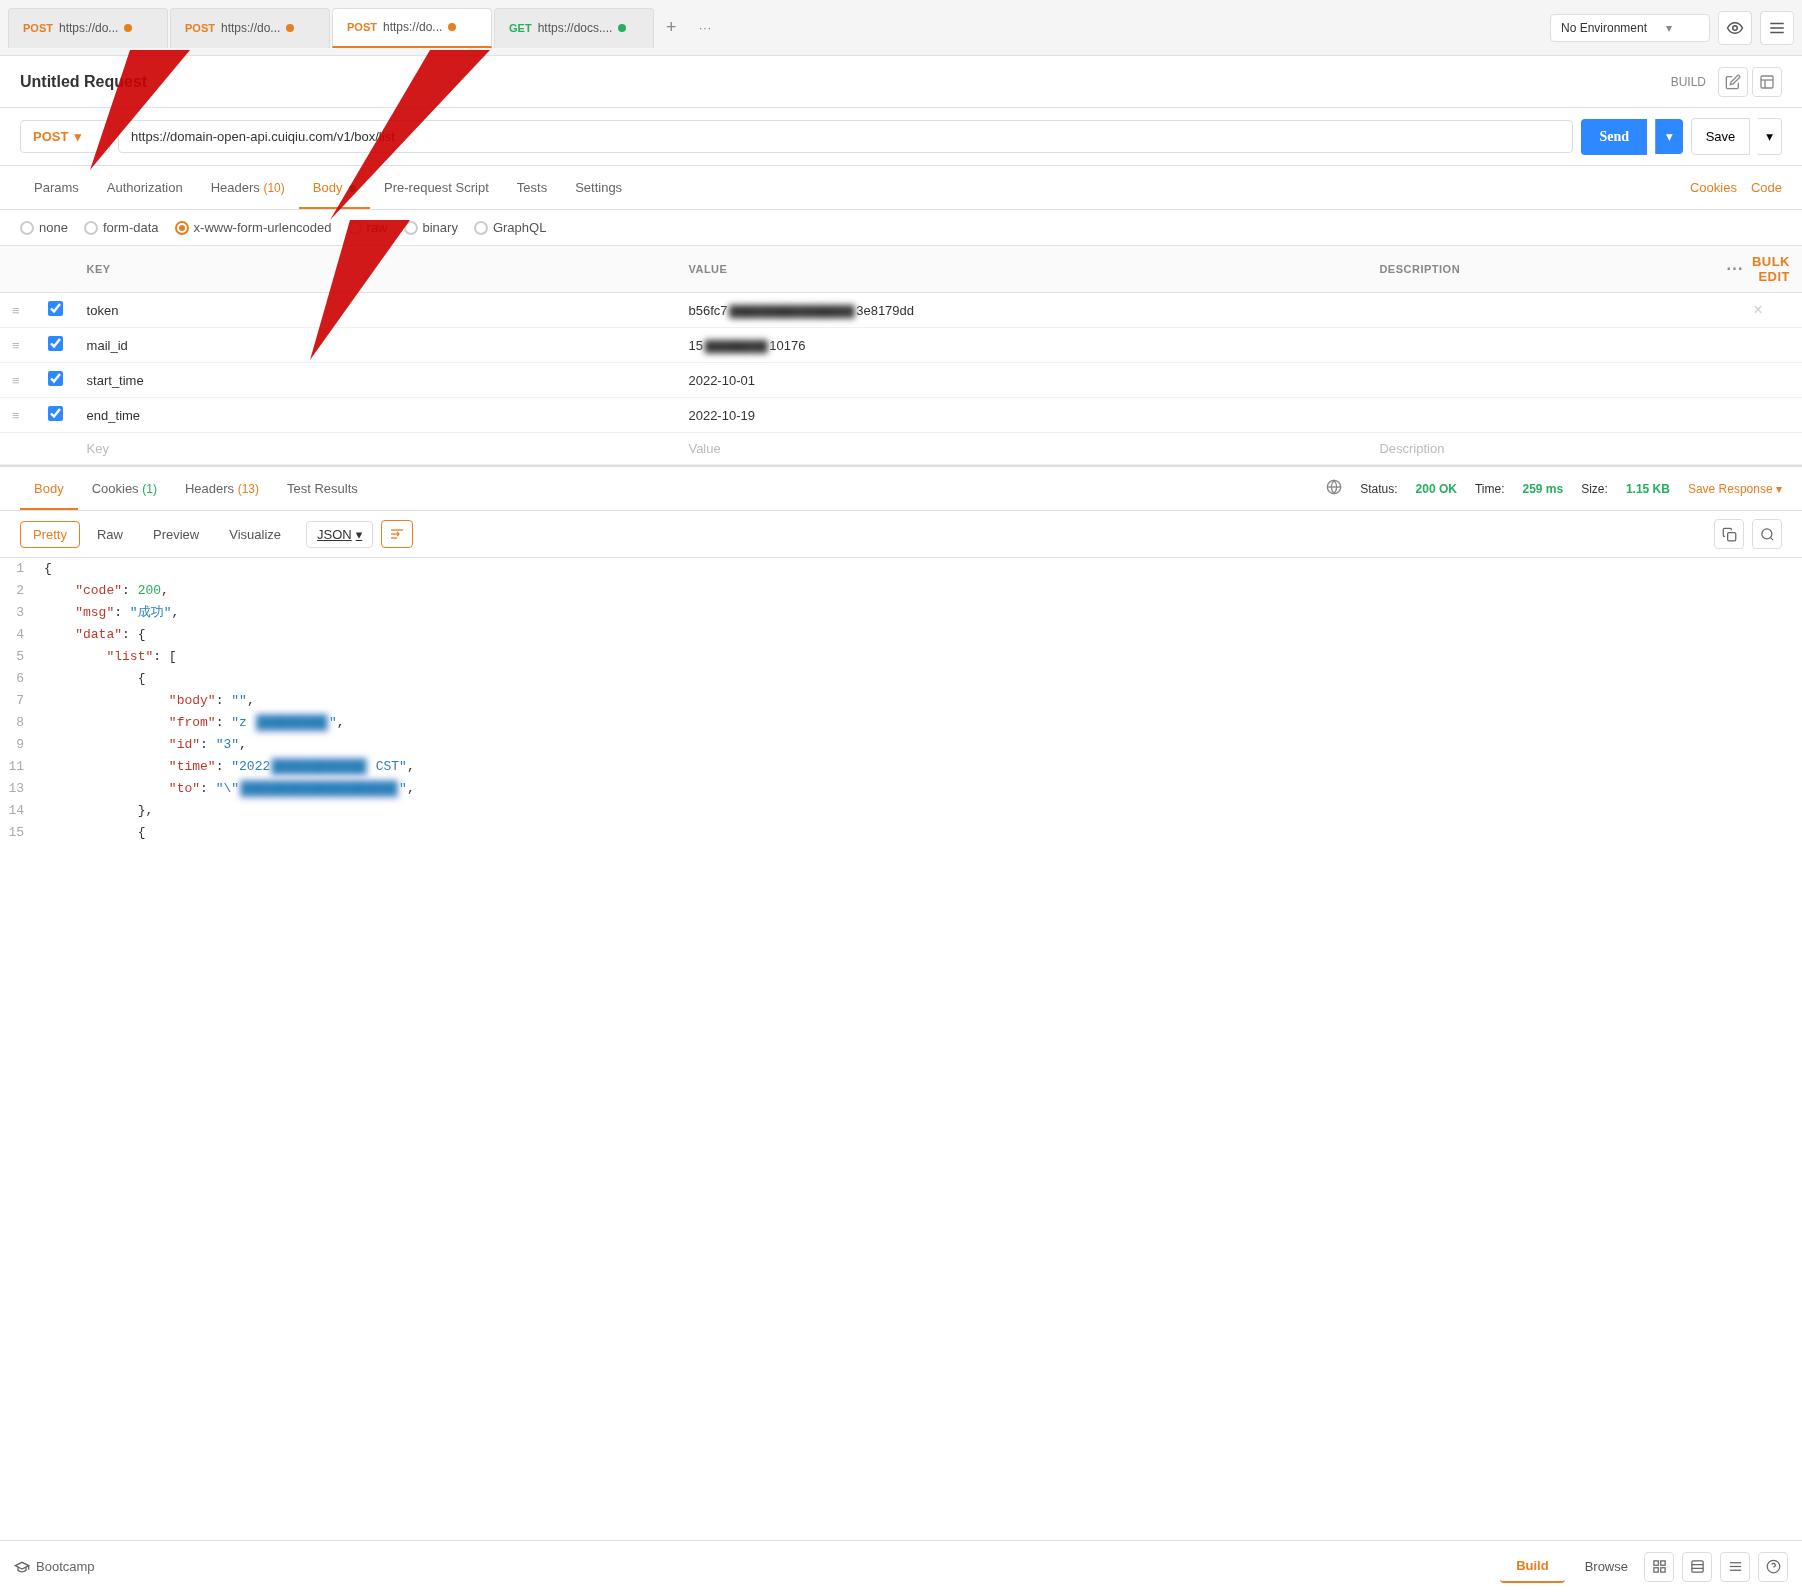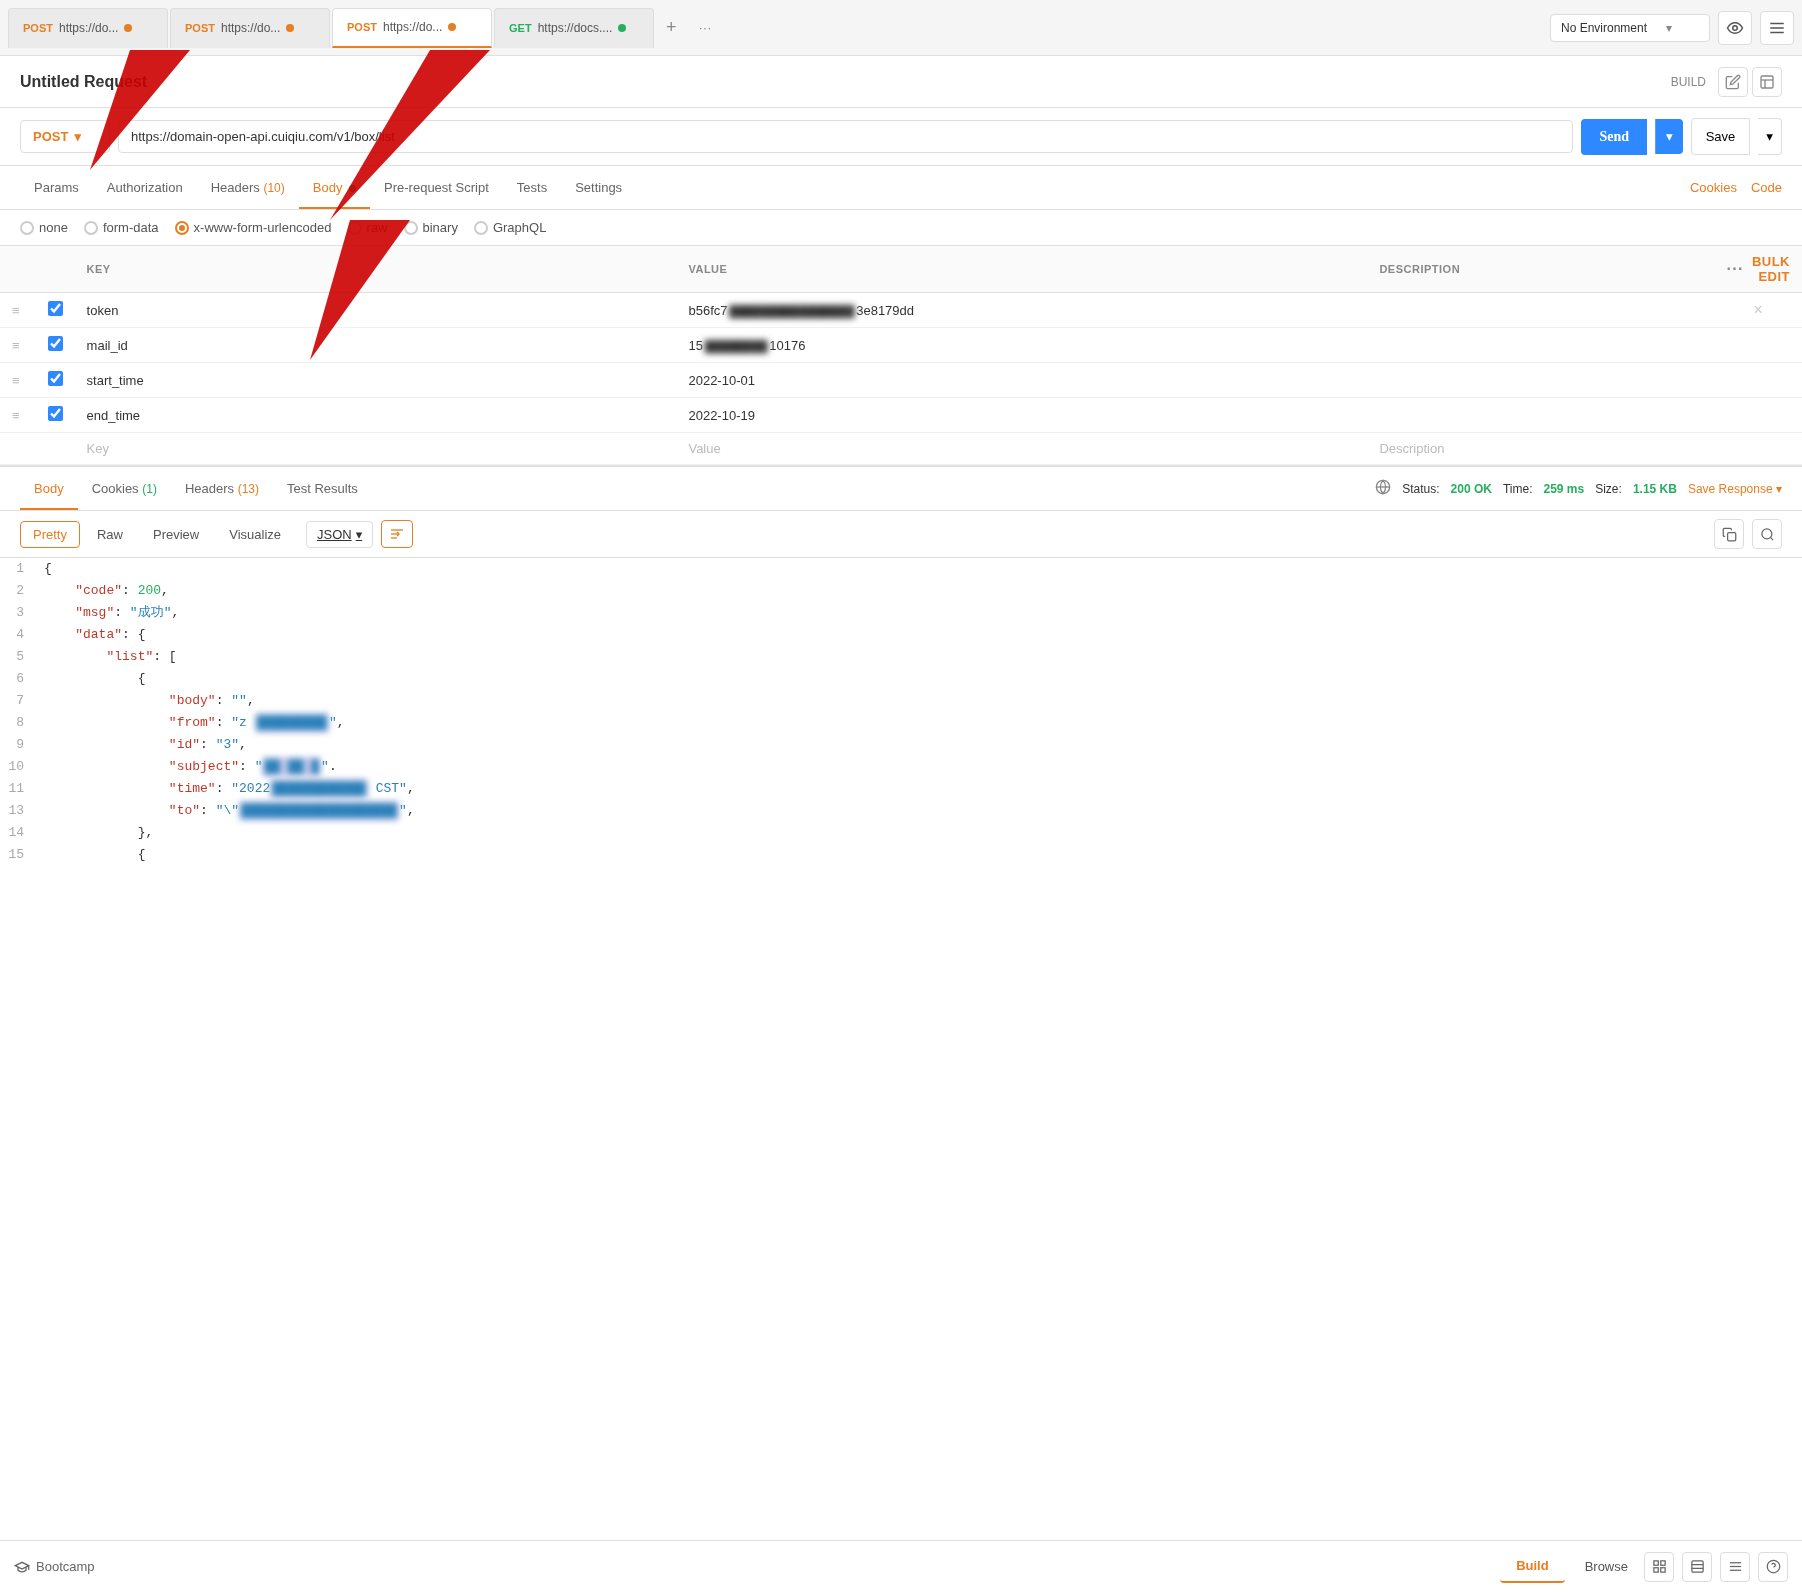--- a/index.html
+++ b/index.html
@@ -133,21 +133,21 @@
     
     .response-section { border-top: 2px solid #e0e0e0; background: #fff; }
     .response-tabs-bar {
       display: flex; align-items: center; padding: 0 20px;
       border-bottom: 1px solid #e0e0e0; background: #fff; height: 44px;
     }
     .resp-tab { padding: 12px 14px; cursor: pointer; color: #666; font-size: 13px; border-bottom: 2px solid transparent; margin-bottom: -1px; }
     .resp-tab.active { color: #e67e22; border-bottom: 2px solid #e67e22; }
     .resp-tab .badge-green { color: #27ae60; font-size: 12px; }
     .resp-tab .badge-orange { color: #e67e22; font-size: 12px; }
-    .resp-status { margin-left: auto; display: flex; align-items: center; gap: 11px; font-size: 12px; }
+    .resp-status { margin-left: auto; display: flex; align-items: center; gap: 18px; font-size: 12px; }
     .status-200 { color: #27ae60; font-weight: 600; }
     .time-val { color: #27ae60; font-weight: 600; }
     .size-val { color: #27ae60; font-weight: 600; }
     .save-response { color: #e67e22; cursor: pointer; font-weight: 500; }
 
     
     .format-tabs-bar {
       display: flex; align-items: center; padding: 8px 20px; gap: 4px;
       border-bottom: 1px solid #e0e0e0; background: #fff;
     }
@@ -510,26 +510,20 @@
           &nbsp;&nbsp;&nbsp;&nbsp;&nbsp;&nbsp;&nbsp;&nbsp;&nbsp;&nbsp;&nbsp;&nbsp;&nbsp;&nbsp;&nbsp;&nbsp;<span class="json-key">"from"</span><span class="json-colon">:</span> <span class="json-string">"z <span class="json-blurred" style="background:#cce;border-radius:2px;padding:0 2px;">█████████</span>"</span><span>,</span>
         </span>
       </div>
       <div class="json-line">
         <span class="line-num">9</span>
         <span class="line-content">
           &nbsp;&nbsp;&nbsp;&nbsp;&nbsp;&nbsp;&nbsp;&nbsp;&nbsp;&nbsp;&nbsp;&nbsp;&nbsp;&nbsp;&nbsp;&nbsp;<span class="json-key">"id"</span><span class="json-colon">:</span> <span class="json-string">"3"</span><span>,</span>
         </span>
       </div>
       <div class="json-line">
-        <span class="line-num">10</span>
-        <span class="line-content">
-          &nbsp;&nbsp;&nbsp;&nbsp;&nbsp;&nbsp;&nbsp;&nbsp;&nbsp;&nbsp;&nbsp;&nbsp;&nbsp;&nbsp;&nbsp;&nbsp;<span class="json-key">"subject"</span><span class="json-colon">:</span> <span class="json-string">"<span class="json-blurred" style="background:#cce;border-radius:2px;padding:0 2px;">██ ██ █</span>"</span><span>.</span>
-        </span>
-      </div>
-      <div class="json-line">
         <span class="line-num">11</span>
         <span class="line-content">
           &nbsp;&nbsp;&nbsp;&nbsp;&nbsp;&nbsp;&nbsp;&nbsp;&nbsp;&nbsp;&nbsp;&nbsp;&nbsp;&nbsp;&nbsp;&nbsp;<span class="json-key">"time"</span><span class="json-colon">:</span> <span class="json-string">"2022<span class="json-blurred" style="background:#cce;border-radius:2px;padding:0 2px;">████████████</span> CST"</span><span>,</span>
         </span>
       </div>
       <div class="json-line">
         <span class="line-num">13</span>
         <span class="line-content">
           &nbsp;&nbsp;&nbsp;&nbsp;&nbsp;&nbsp;&nbsp;&nbsp;&nbsp;&nbsp;&nbsp;&nbsp;&nbsp;&nbsp;&nbsp;&nbsp;<span class="json-key">"to"</span><span class="json-colon">:</span> <span class="json-string">"\"<span class="json-blurred" style="background:#cce;border-radius:2px;padding:0 2px;">████████████████████</span>"</span><span>,</span>
         </span>

